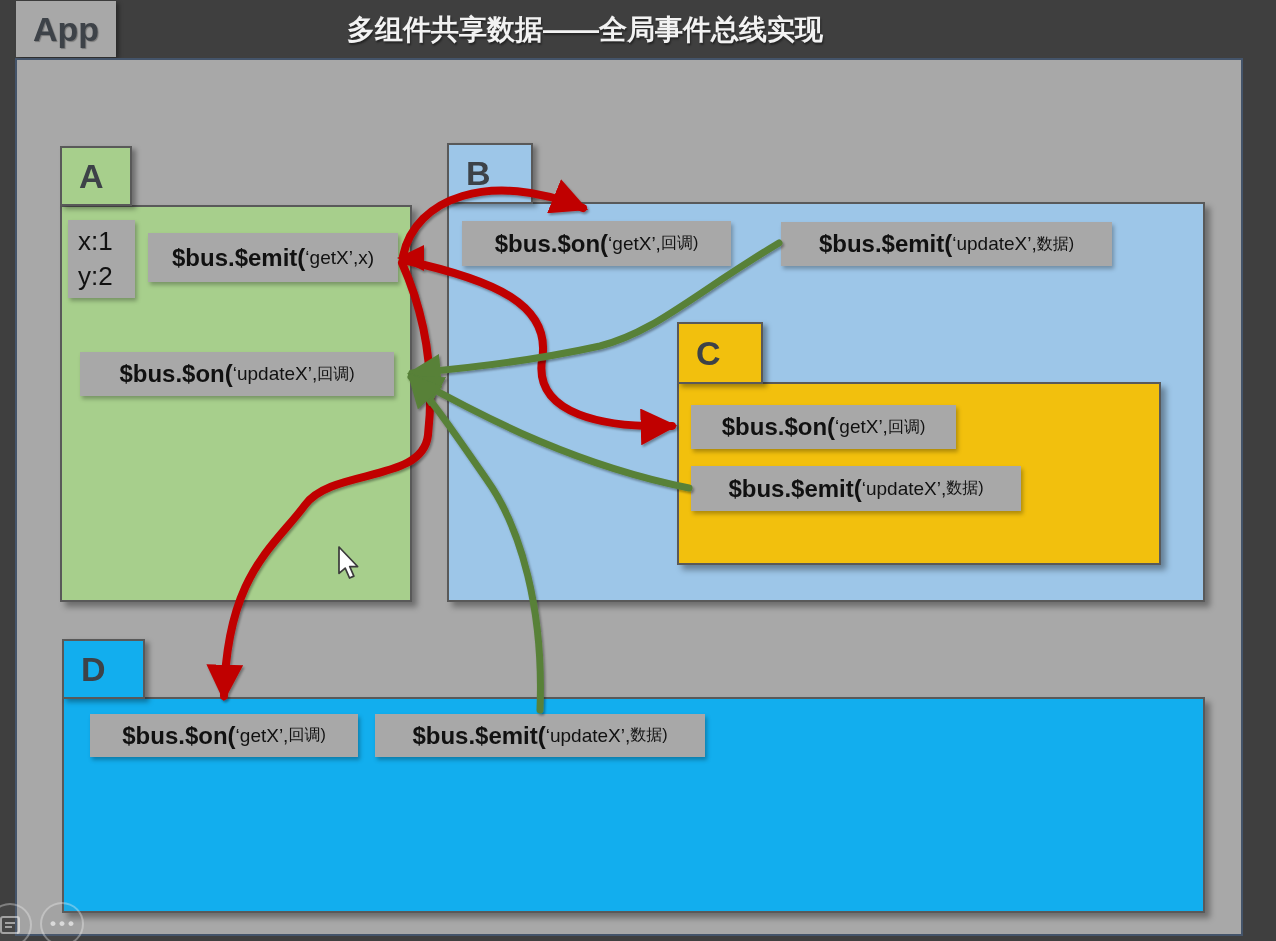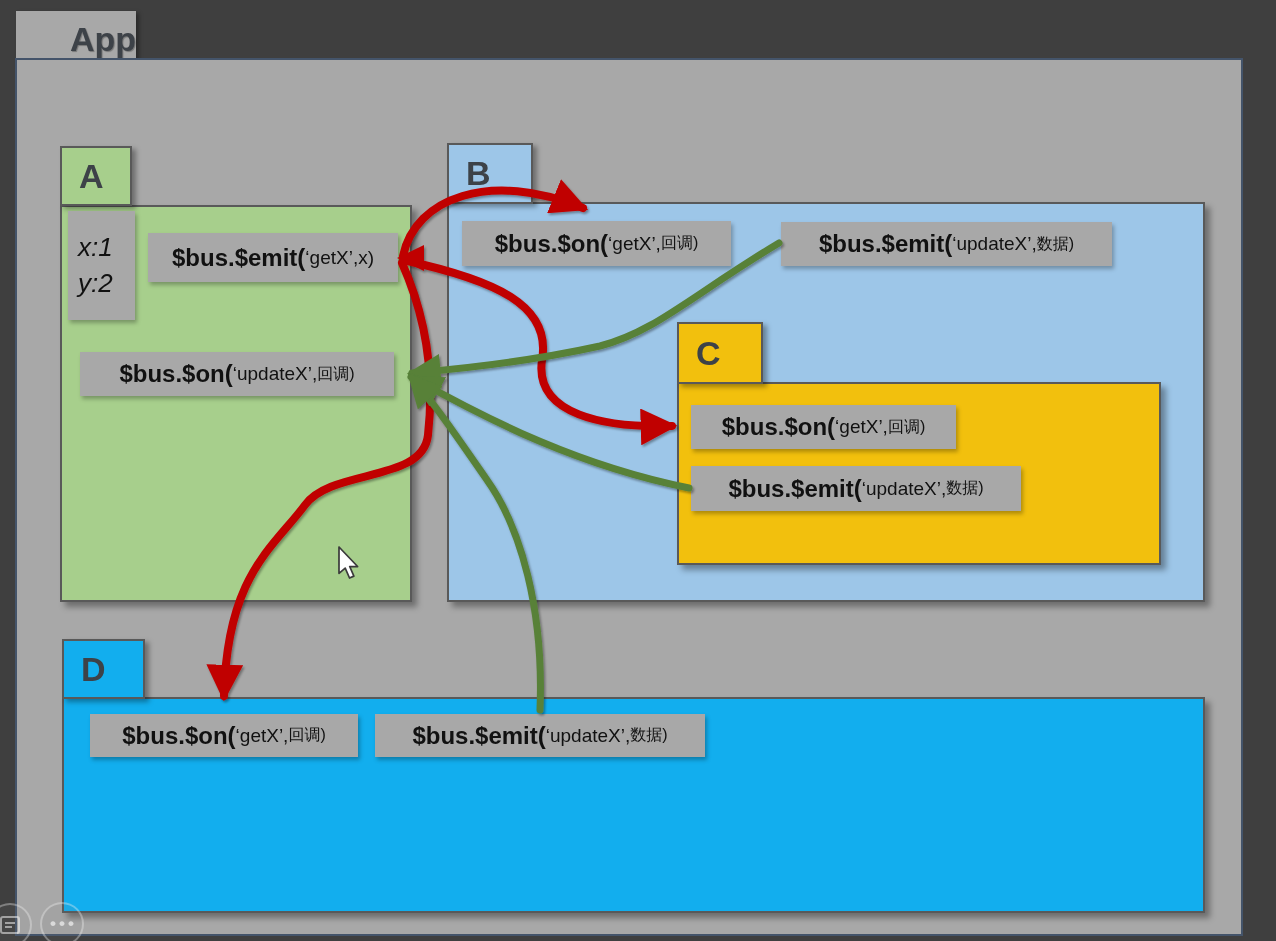--- a/index.html
+++ b/index.html
@@ -6,22 +6,22 @@
   html, body { width: 1276px; height: 941px; overflow: hidden; }
   body {
     background: #3f3f3f;
     font-family: "Liberation Sans", "DejaVu Sans", sans-serif;
     position: relative;
   }
   .stage { position: absolute; left: 0; top: 0; width: 1276px; height: 941px; }
 
   
   .app-box {
-    position: absolute; left: 16px; top: 11px; width: 120px; height: 56px;
-    background: #a8a8a8; display: flex; align-items: center; justify-content: flex-end;
+    position: absolute; left: 16px; top: 1px; width: 100px; height: 56px;
+    background: #a8a8a8; display: flex; align-items: center; justify-content: center;
     box-shadow: 3px 2px 4px rgba(0,0,0,0.35);
   }
   .app-box span { font-size: 34px; font-weight: bold; color: #3d4248; text-shadow: 1px 1px 1px rgba(0,0,0,0.3); }
   .page-title {
     position: absolute; top: 11px; left: 585px; transform: translateX(-50%);
     color: #f2f2f2; font-size: 28px; font-weight: bold; white-space: nowrap;
     text-shadow: 1px 2px 2px rgba(0,0,0,0.45);
   }
 
   
@@ -77,28 +77,29 @@
   }
 </style>
 </head>
 <body>
 
 <div class="stage">
 
   <div class="app-box">
     <span>App</span>
   </div>
+  <div class="page-title">多组件共享数据——全局事件总线实现</div>
 
   <div class="main-panel"></div>
 
   <div class="comp-tab" style="left:60px; top:146px; width:72px; height:60px; background:#a7cf8c;">
     <span>A</span>
   </div>
   <div class="comp-body" style="left:60px; top:205px; width:352px; height:397px; background:#a7cf8c;"></div>
-  <div class="state-box" style="left:68px; top:211px; width:67px; height:109px;font-style:italic;">
+  <div class="state-box" style="left:68px; top:220px; width:67px; height:78px;">
     <span>x:1</span>
     <span>y:2</span>
   </div>
   <div class="code-label" style="left:148px; top:233px; width:250px; height:49px;">
     <span class="lh">$bus.$emit(</span>
       <span class="lm">‘getX’,x)</span>
       <span class="lt"></span>
   </div>
   <div class="code-label" style="left:80px; top:352px; width:314px; height:44px;">
     <span class="lh">$bus.$on(</span>

